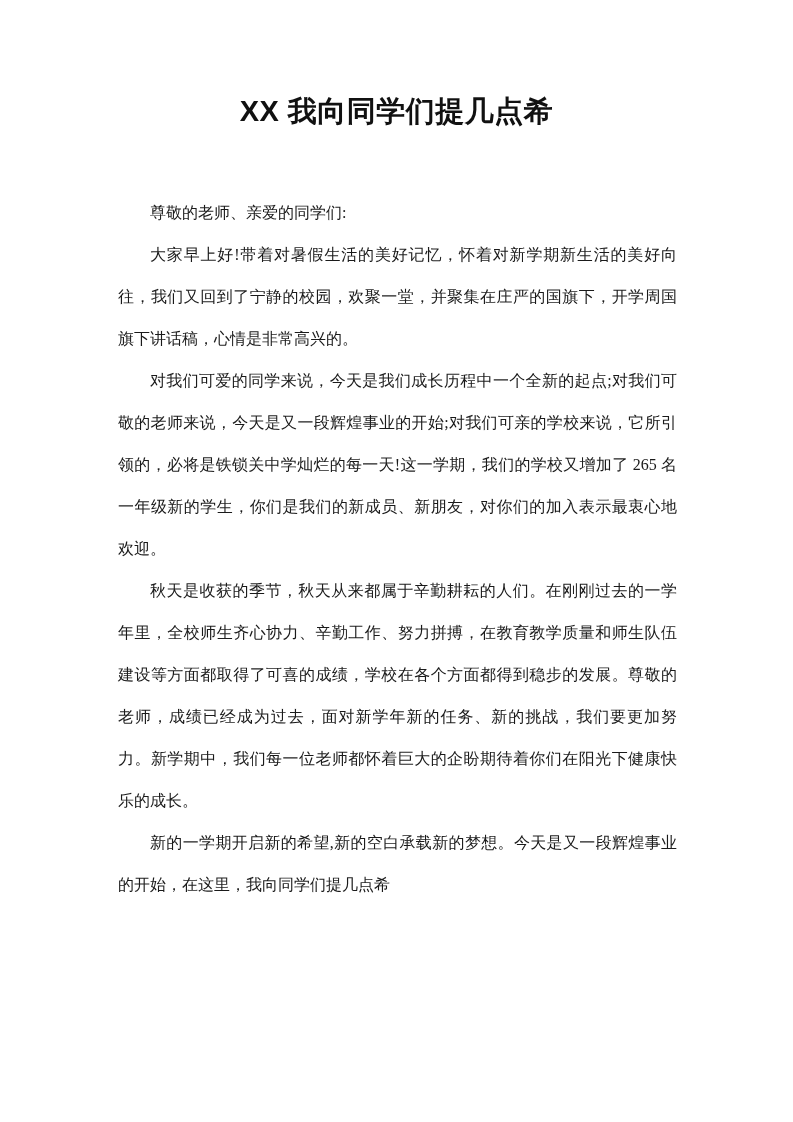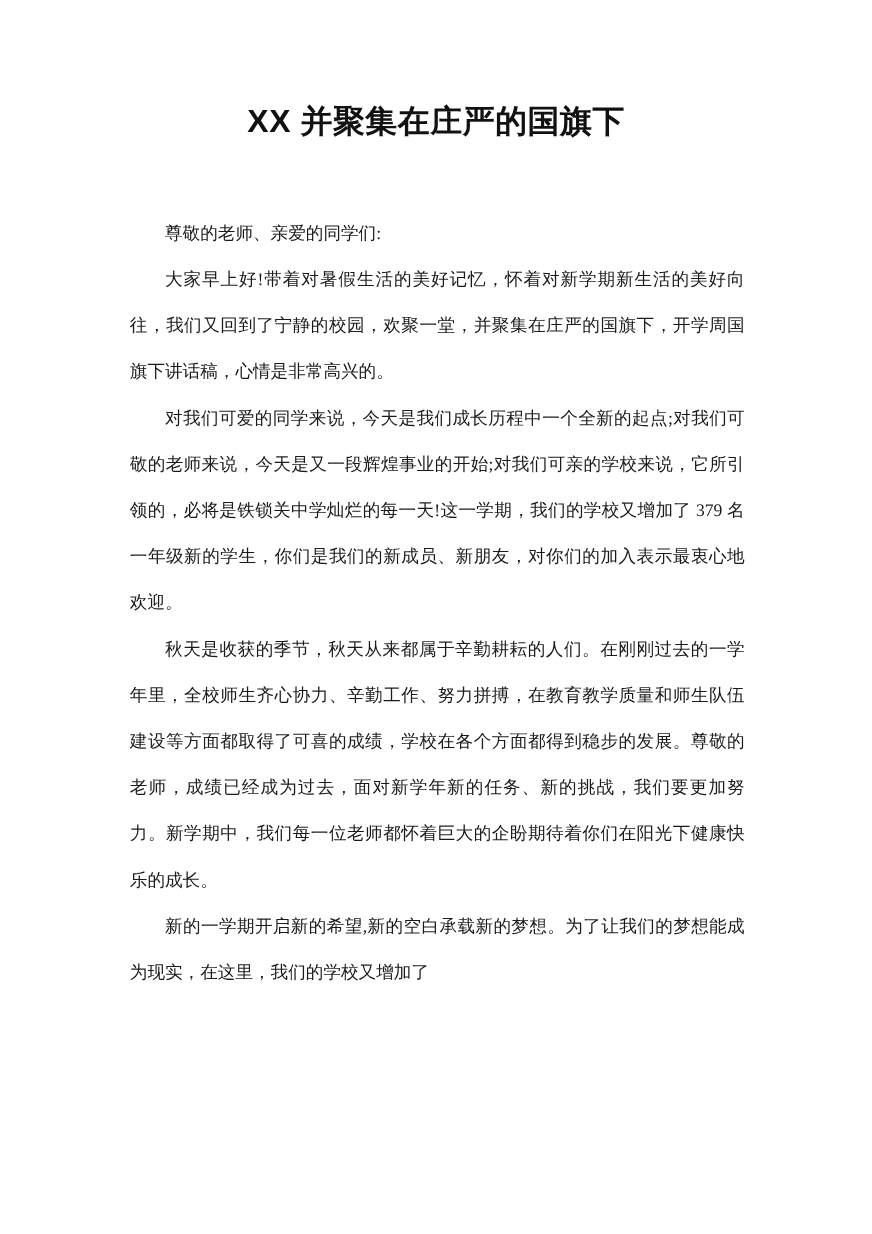--- a/index.html
+++ b/index.html
@@ -39,21 +39,21 @@
   .doc-body p {
     margin: 0;
     padding: 0;
     text-indent: 2em;
   }
 </style>
 </head>
 <body>
 
 <div class="page">
-  <h1 class="doc-title">XX 并聚集在庄严的国旗下</h1>
+  <h1 class="doc-title">XX 我向同学们提几点希</h1>
   <div class="doc-body">
       <p>尊敬的老师、亲爱的同学们:</p>
       <p>大家早上好!带着对暑假生活的美好记忆，怀着对新学期新生活的美好向往，我们又回到了宁静的校园，欢聚一堂，并聚集在庄严的国旗下，开学周国旗下讲话稿，心情是非常高兴的。</p>
-      <p>对我们可爱的同学来说，今天是我们成长历程中一个全新的起点;对我们可敬的老师来说，今天是又一段辉煌事业的开始;对我们可亲的学校来说，它所引领的，必将是铁锁关中学灿烂的每一天!这一学期，我们的学校又增加了 379 名一年级新的学生，你们是我们的新成员、新朋友，对你们的加入表示最衷心地欢迎。</p>
+      <p>对我们可爱的同学来说，今天是我们成长历程中一个全新的起点;对我们可敬的老师来说，今天是又一段辉煌事业的开始;对我们可亲的学校来说，它所引领的，必将是铁锁关中学灿烂的每一天!这一学期，我们的学校又增加了 265 名一年级新的学生，你们是我们的新成员、新朋友，对你们的加入表示最衷心地欢迎。</p>
       <p>秋天是收获的季节，秋天从来都属于辛勤耕耘的人们。在刚刚过去的一学年里，全校师生齐心协力、辛勤工作、努力拼搏，在教育教学质量和师生队伍建设等方面都取得了可喜的成绩，学校在各个方面都得到稳步的发展。尊敬的老师，成绩已经成为过去，面对新学年新的任务、新的挑战，我们要更加努力。新学期中，我们每一位老师都怀着巨大的企盼期待着你们在阳光下健康快乐的成长。</p>
-      <p>新的一学期开启新的希望,新的空白承载新的梦想。为了让我们的梦想能成为现实，在这里，我们的学校又增加了</p>
+      <p>新的一学期开启新的希望,新的空白承载新的梦想。今天是又一段辉煌事业的开始，在这里，我向同学们提几点希</p>
     </div>
 </div>
 
 </body></html>

